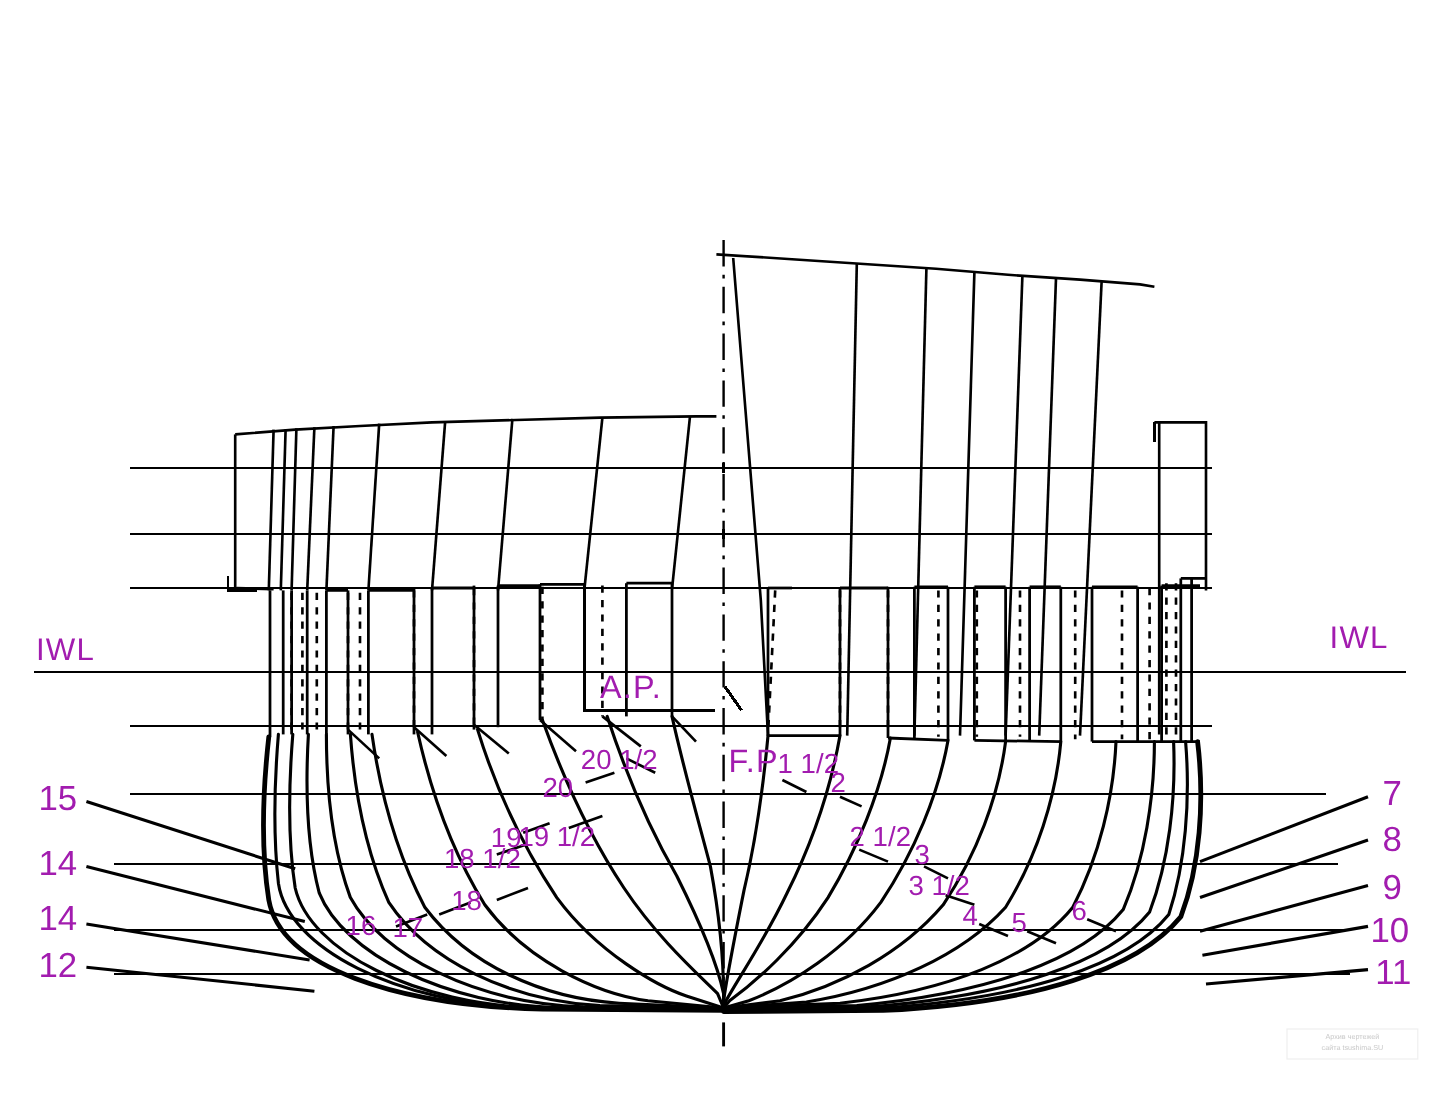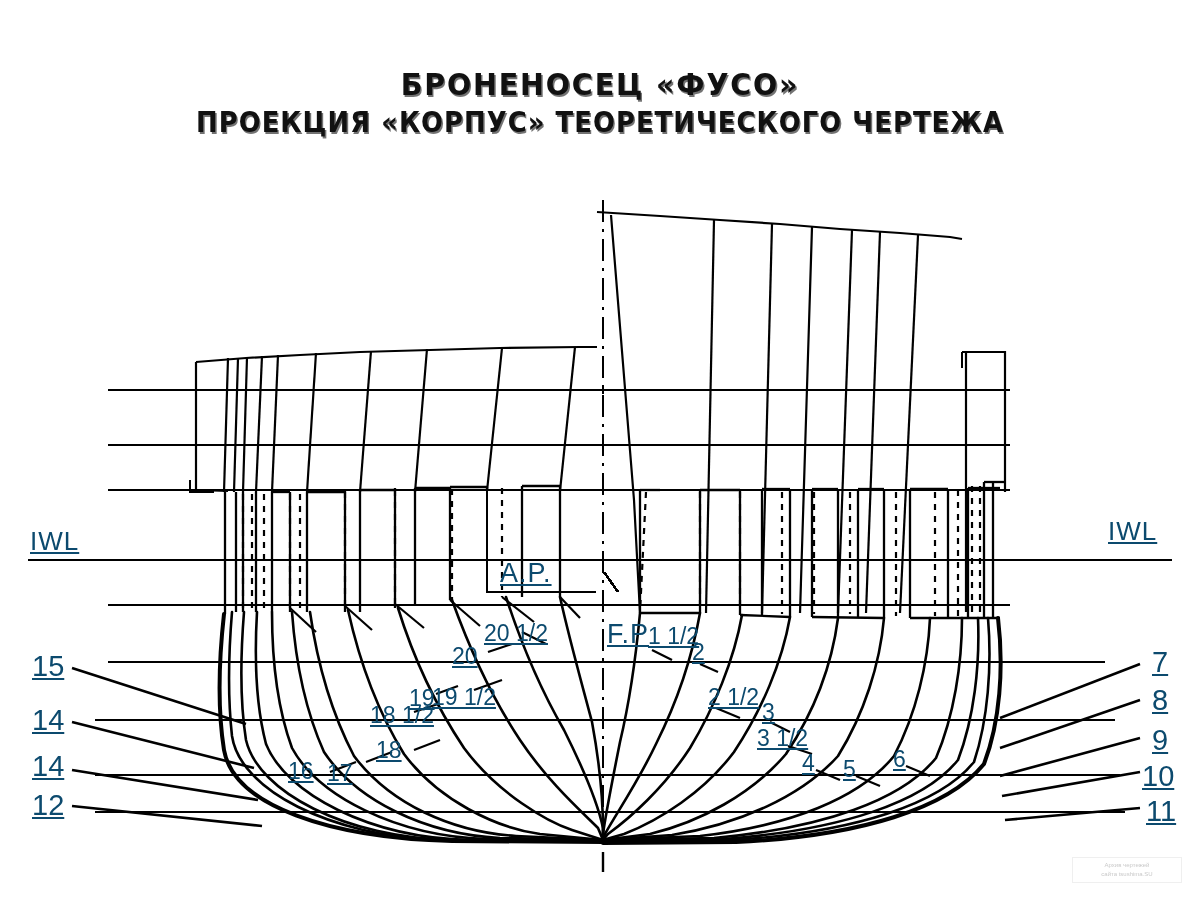--- a/index.html
+++ b/index.html
@@ -55,25 +55,24 @@
     position: absolute;
     left: 0;
     top: 0;
     width: 1200px;
     height: 915px;
   }
   
   .lbl {
     position: absolute;
     font-family: "Liberation Sans", sans-serif;
-    color: #0c4a6e;
+    color: #a21caf;
     white-space: nowrap;
     user-select: none;
     line-height: 1;
-    text-decoration: underline;
   }
   .lbl-iwl   { font-size: 26px; letter-spacing: 1px; }
   .lbl-edge  { font-size: 29px; }
   .lbl-ap    { font-size: 27px; letter-spacing: 1px; margin-top: 39px; }
   .lbl-stn   { font-size: 23px; }
   #watermark {
     position: absolute;
     right: 18px;
     bottom: 32px;
     width: 104px;
@@ -85,24 +84,20 @@
     user-select: none;
     border: 1px solid #efefef;
     padding: 3px 2px;
   }
 </style>
 </head>
 <body>
 
 <div id="sheet">
 
-  <div id="title-block">
-    <div class="title-line" id="title-main">БРОНЕНОСЕЦ «ФУСО»</div>
-    <div class="title-line" id="title-sub">ПРОЕКЦИЯ «КОРПУС» ТЕОРЕТИЧЕСКОГО ЧЕРТЕЖА</div>
-  </div>
 
   <svg id="drawing" viewBox="0 0 1200 915">
 
     <g stroke="#000" stroke-width="1.6" fill="none" shape-rendering="crispEdges">
       <line x1="108" y1="390" x2="1010" y2="390"></line>
       <line x1="108" y1="445" x2="1010" y2="445"></line>
       <line x1="108" y1="490" x2="1010" y2="490"></line>
       <line x1="108" y1="605" x2="1010" y2="605"></line>
       <line x1="108" y1="662" x2="1105" y2="662"></line>
       <line x1="95" y1="720" x2="1115" y2="720"></line>

